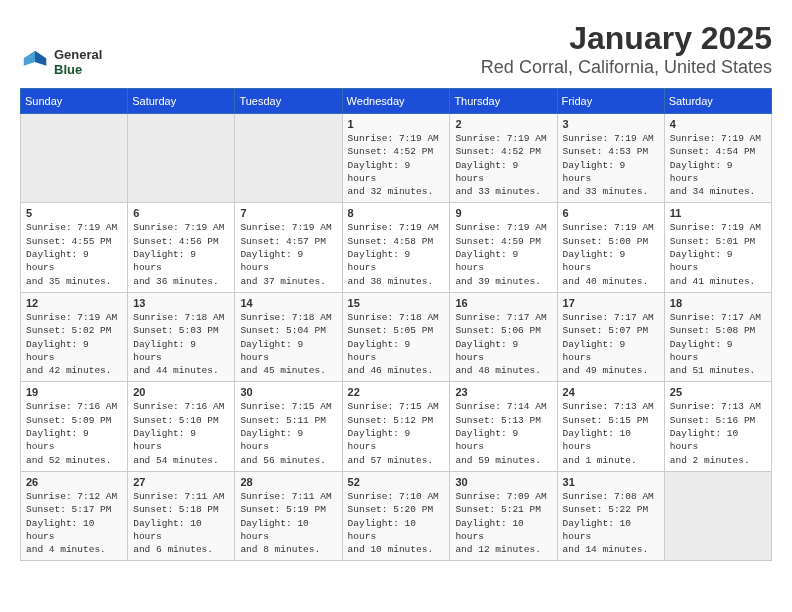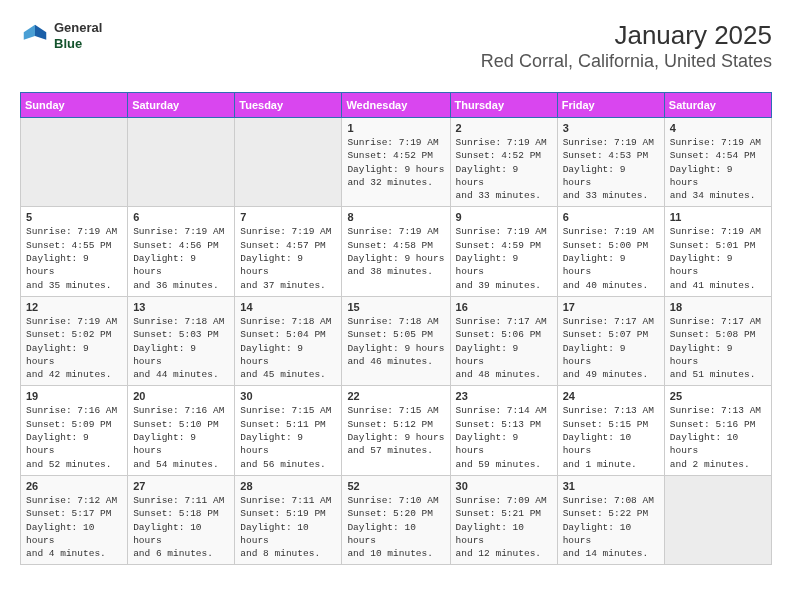--- a/index.html
+++ b/index.html
@@ -6,22 +6,22 @@
     body {
       font-family: Arial, sans-serif;
       background: #fff;
       width: 792px;
       min-height: 612px;
       padding: 20px;
     }
     .header-section {
       display: flex;
       justify-content: space-between;
-      align-items: flex-start;
-      margin-bottom: 20px;
+      align-items: flex-end;
+      margin-bottom: 10px;
     }
     .logo {
       display: flex;
       align-items: center;
       gap: 4px;
     }
     .logo-text {
       display: flex;
       flex-direction: column;
       font-size: 13px;
@@ -31,40 +31,40 @@
     .logo-general { color: #333; }
     .logo-blue { color: #14532d; }
     .logo-icon {
       width: 30px;
       height: 30px;
     }
     .title-section {
       text-align: right;
     }
     .calendar-title {
-      font-size: 26px;
-      font-weight: normal;
+      font-size: 32px;
+      font-weight: bold;
       color: #333;
     }
     .calendar-subtitle {
       font-size: 18px;
       color: #555;
     }
     table {
       width: 100%;
       border-collapse: collapse;
       font-size: 10px;
     }
     thead tr th {
-      background-color: #d946ef;
+      background-color: #1d4ed8;
       color: white;
       padding: 6px 4px;
       text-align: left;
       font-size: 11px;
-      font-weight: bold;
+      font-weight: normal;
       border: 1px solid #2e6db4;
     }
     tbody tr {
       height: 80px;
     }
     tbody td {
       border: 1px solid #ccc;
       vertical-align: top;
       padding: 4px 5px;
       font-size: 9.5px;

